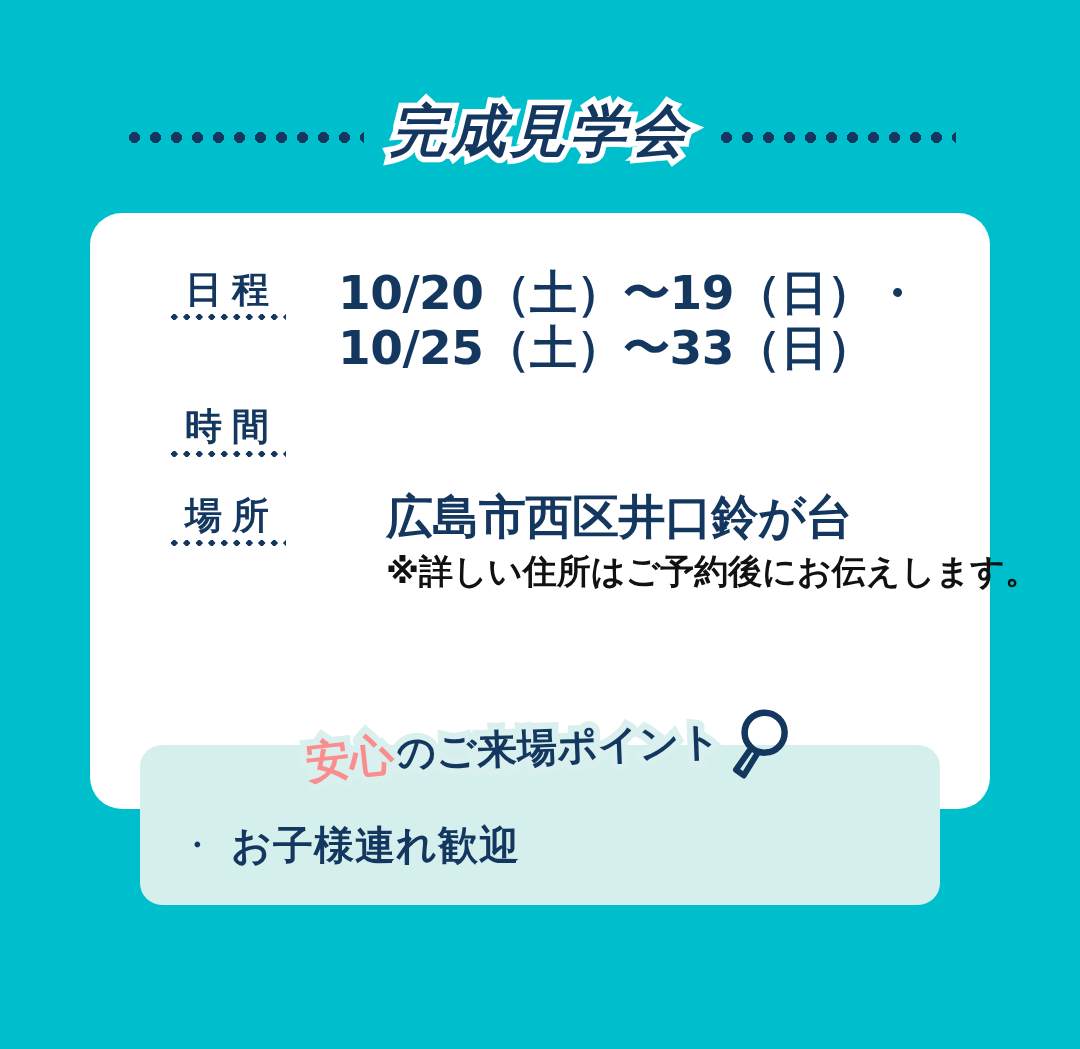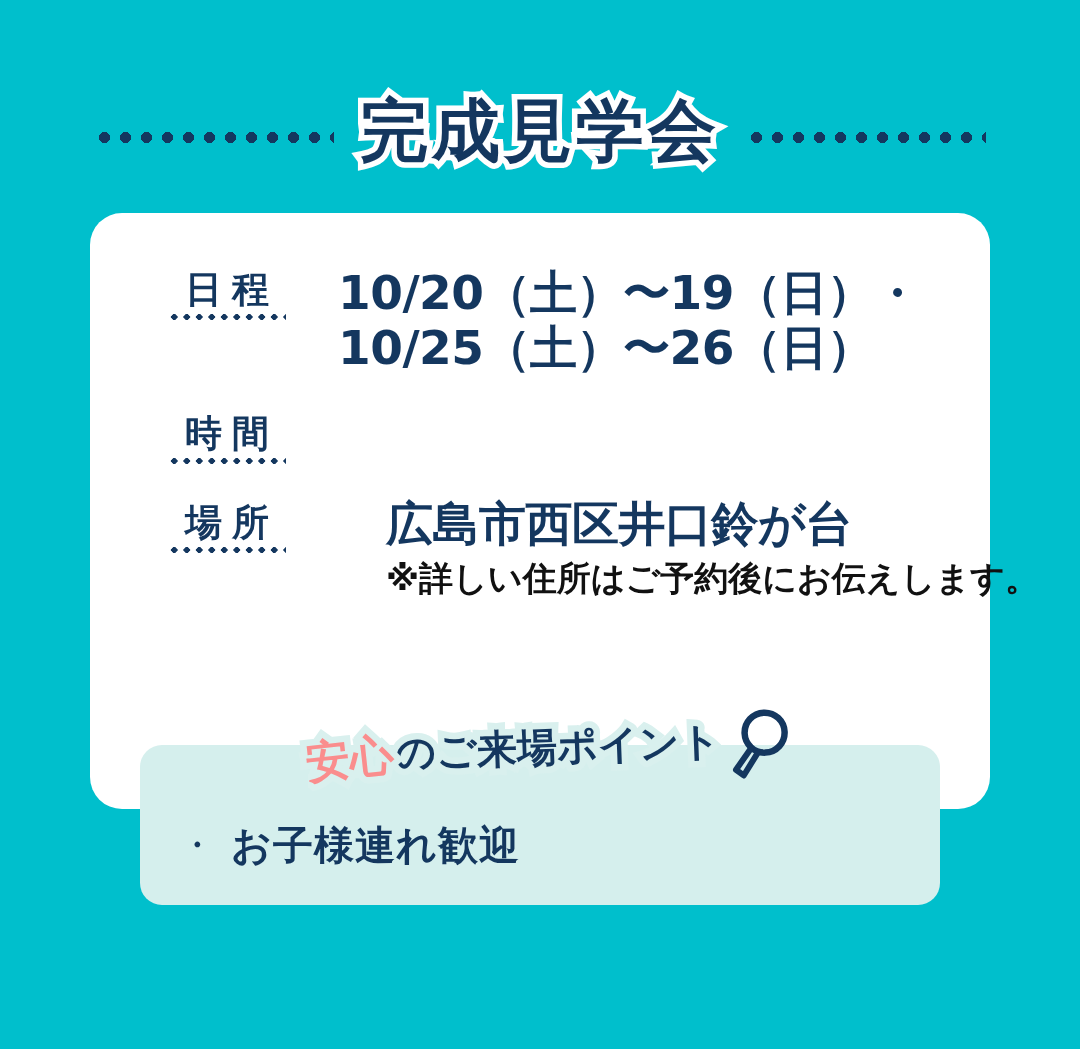--- a/index.html
+++ b/index.html
@@ -32,29 +32,30 @@
     height: 11px;
     background-image: radial-gradient(circle closest-side, #14375f 100%, rgba(0,0,0,0) 100%);
     background-size: 21px 11px;
     background-repeat: repeat-x;
     background-position: left center;
     align-self: center;
     margin-top: 6px;
     flex: 0 0 auto;
   }
   #page-title {
-    font-size: 68px;
+    font-size: 56px;
     font-weight: 700;
     color: #14375f;
     letter-spacing: 4px;
     line-height: 1;
     white-space: nowrap;
     -webkit-text-stroke: 11px #ffffff;
     paint-order: stroke fill;
     padding-bottom: 6px;
+    font-style: italic;
   }
 
   
   #info-card {
     position: absolute;
     left: 90px;
     top: 213px;
     width: 900px;
     height: 596px;
     background: #ffffff;
@@ -106,21 +107,21 @@
     font-size: 34px;
     font-weight: 700;
     color: #111111;
     letter-spacing: 0px;
     line-height: 1.25;
     margin-top: 6px;
     white-space: nowrap;
   }
   #row-schedule .detail-label { margin-top: 6px; }
   #row-time { margin-top: 6px; }
-  #row-time .detail-label { margin-top: 9px; }
+  #row-time .detail-label { margin-top: 2px; }
   #row-place { margin-top: 16px; gap: 48px; }
   #row-place .detail-label { margin-top: 8px; }
 
   
   #point-panel {
     position: absolute;
     left: 50px;
     top: 532px;
     width: 800px;
     height: 160px;
@@ -191,21 +192,21 @@
 </div>
 
 <div id="info-card">
 
   <div id="detail-list">
 
     <div class="detail-row" id="row-schedule">
       <div class="detail-label">日程</div>
       <div class="detail-value">
         <span class="value-line">10/20（土）〜19（日）・</span>
-        <span class="value-line">10/25（土）〜26（日）</span>
+        <span class="value-line">10/25（土）〜33（日）</span>
       </div>
     </div>
 
     <div class="detail-row" id="row-time">
       <div class="detail-label">時間</div>
     </div>
 
     <div class="detail-row" id="row-place">
       <div class="detail-label">場所</div>
       <div class="detail-value">

